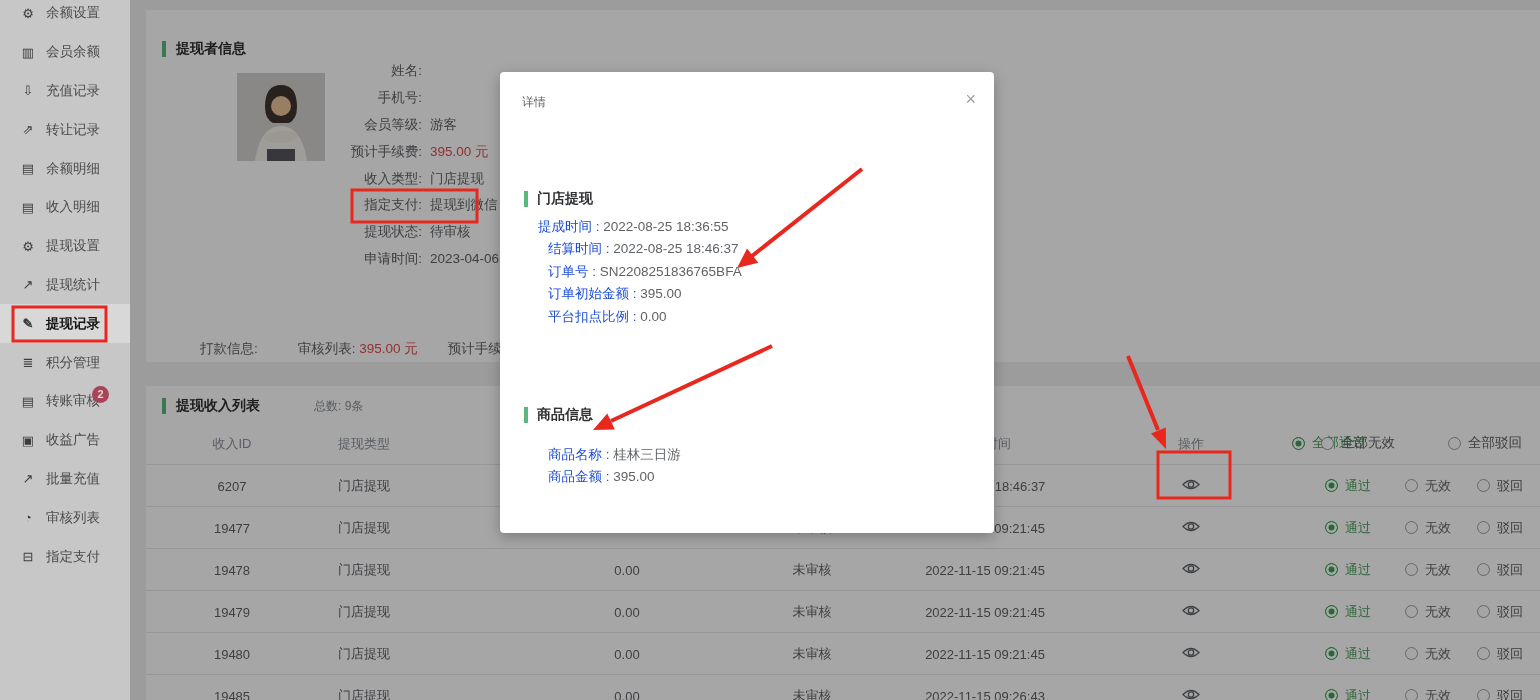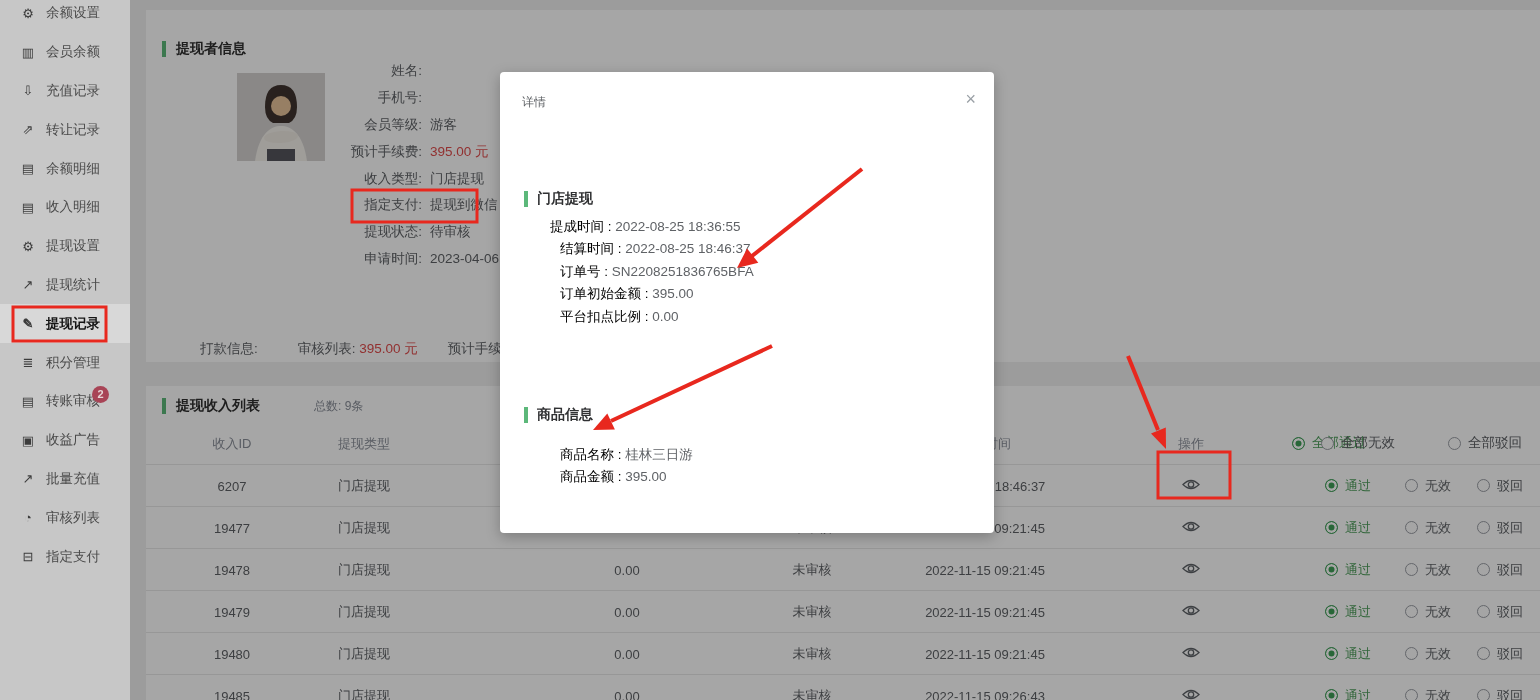--- a/index.html
+++ b/index.html
@@ -53,21 +53,21 @@
   .overlay { position:absolute; left:130px; top:0; right:0; height:700px; background:rgba(0,0,0,0.35); z-index:10; }
   
   .modal { position:absolute; left:500px; top:72px; width:494px; height:461px; background:#fff; border-radius:4px; box-shadow:0 4px 14px rgba(0,0,0,0.25); z-index:20; }
   .m-title { position:absolute; left:22px; top:22px; font-size:12px; color:#5f6266; }
   .m-close { position:absolute; right:18px; top:18px; font-size:18px; color:#9aa0a6; cursor:pointer; line-height:1; }
   .m-sec { position:absolute; left:24px; display:flex; align-items:center; gap:9px; }
   .m-sec .sec-title { color:#303133; }
   .m-lines { position:absolute; left:24px; font-size:13.5px; }
   .m-line { line-height:22.4px; padding-left:24px; white-space:nowrap; }
   .m-line.first { padding-left:14px; }
-  .m-lab { color:#000000;margin-left:12px; }
+  .m-lab { color:#1d4ed8; }
   .m-val { color:#5f6266; }
   
   .anno { position:absolute; left:0; top:0; z-index:30; pointer-events:none; }
 </style>
 </head>
 <body>
 
 <aside class="sidebar">
   <div class="side-list" id="side-list">
       <div class="side-item">

